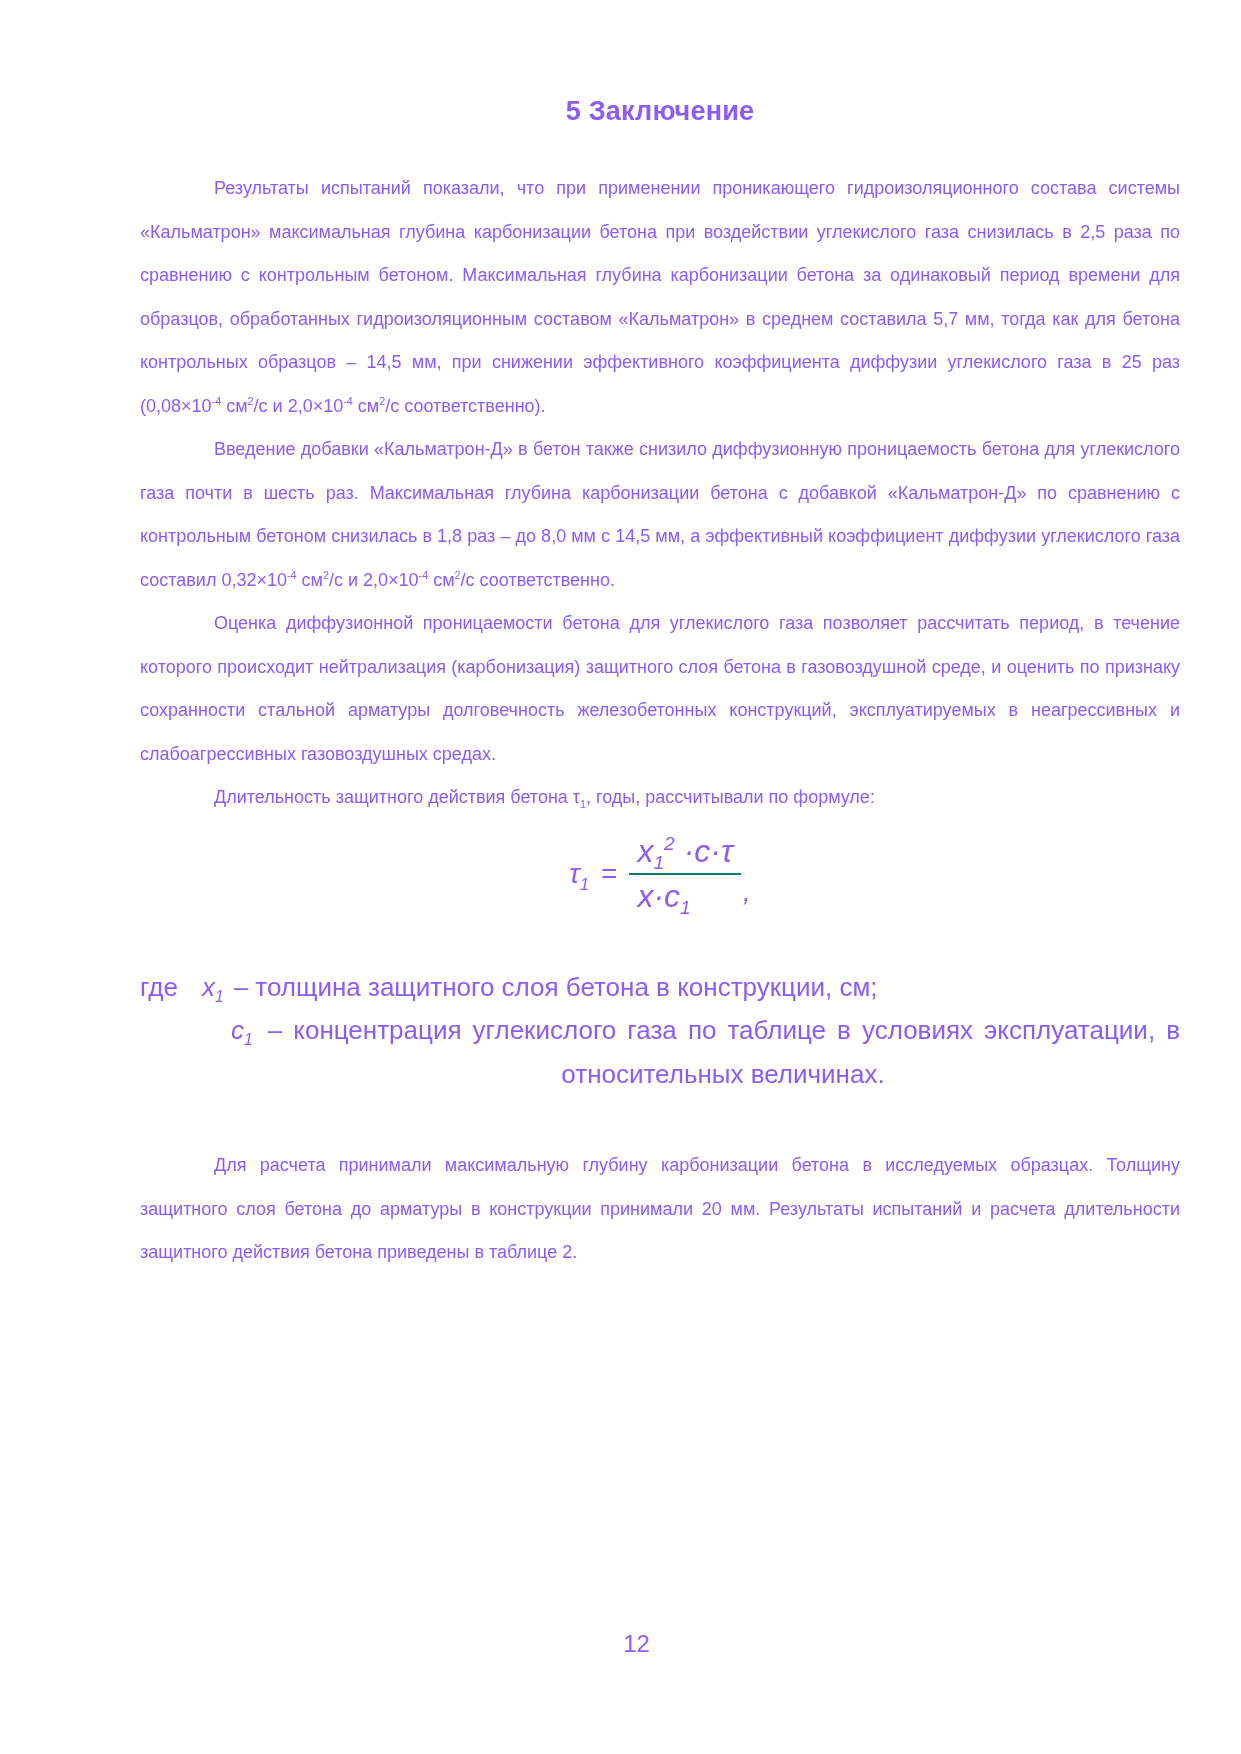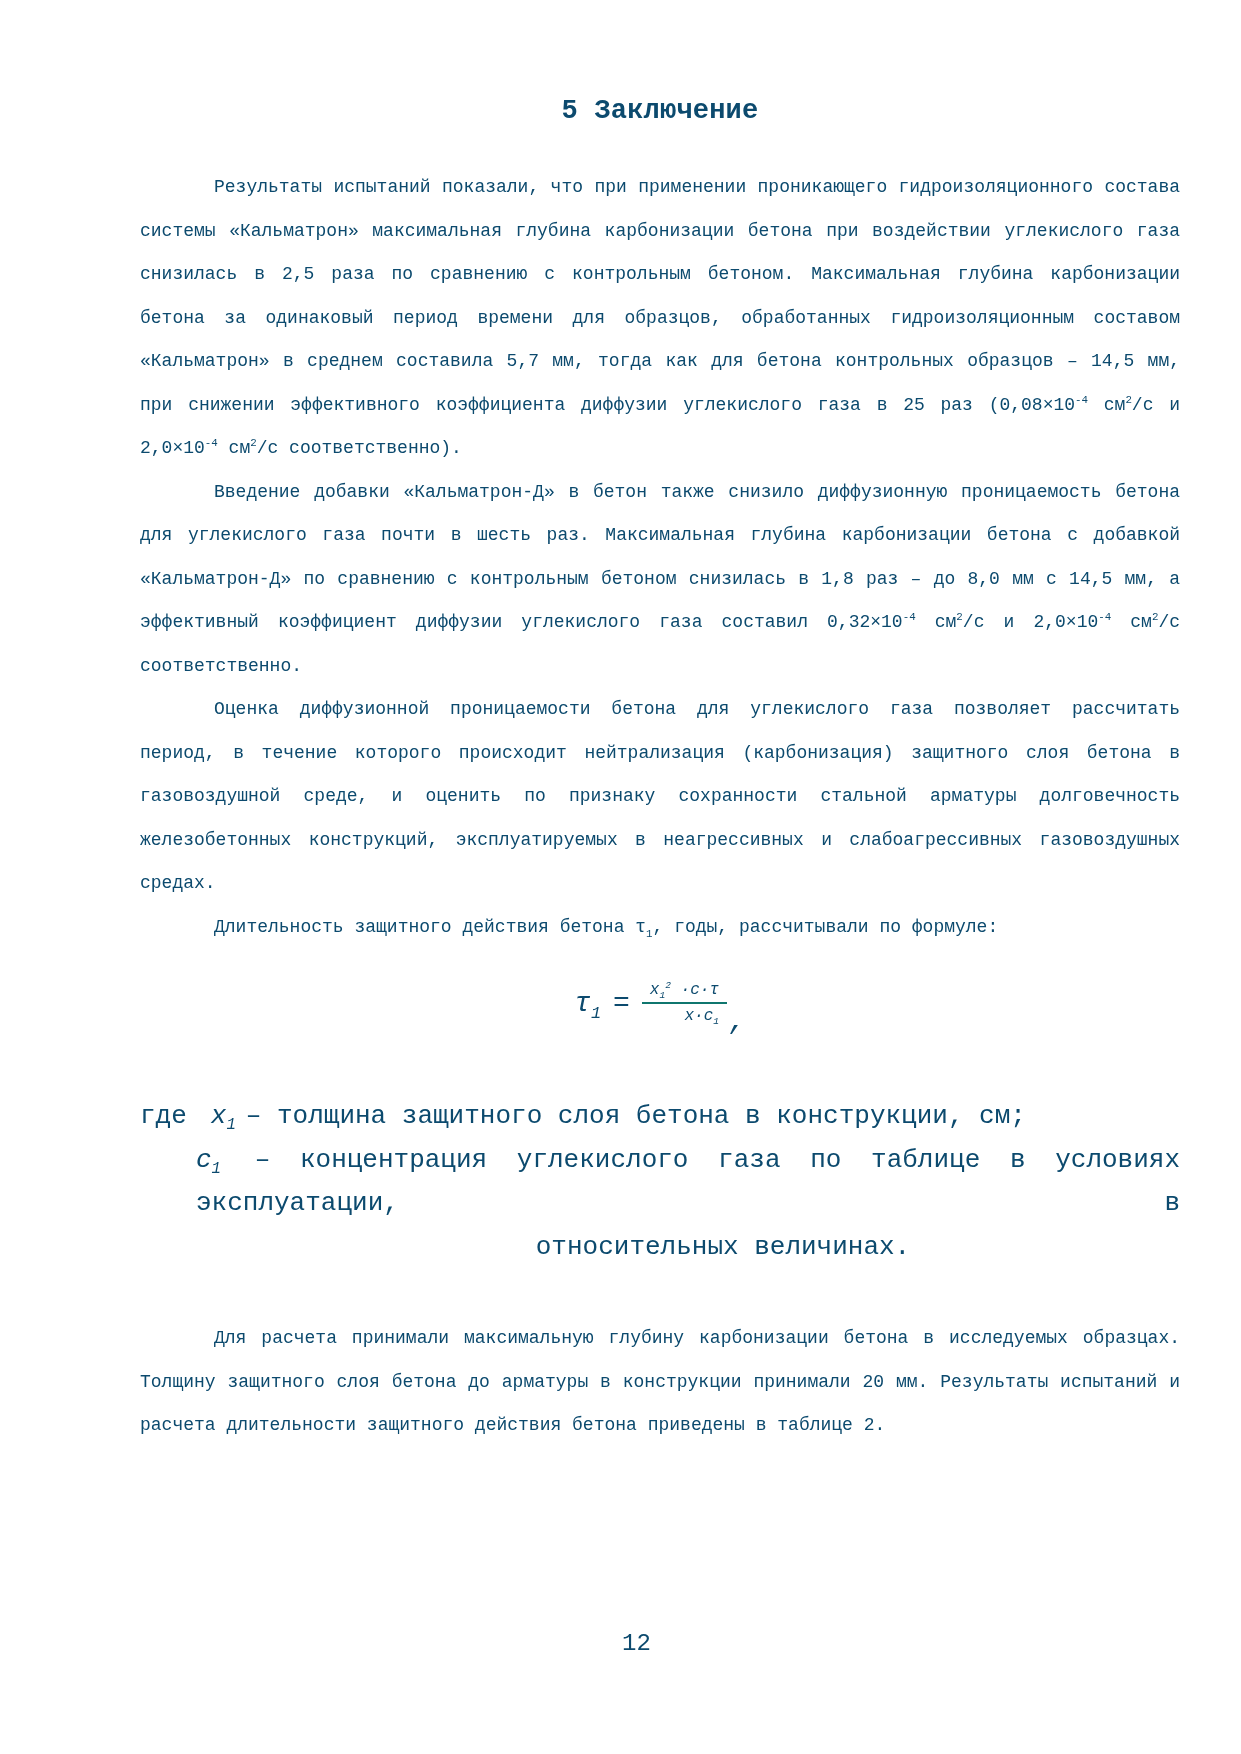--- a/index.html
+++ b/index.html
@@ -1,20 +1,20 @@
 <!DOCTYPE html>
 <html><head>
 <meta charset="utf-8">
 <style>
   * { margin:0; padding:0; box-sizing:border-box; }
   html,body { background:#888; }
   .page {
     width:1241px; height:1754px; margin:0 auto; position:relative;
-    background:#ffffff; color:#0c4a6e;
-    font-family:Liberation Mono, monospace;
+    background:#ffffff; color:#8b5cf6;
+    font-family:Liberation Sans, sans-serif;
     font-size:26px;
   }
   .content { position:absolute; left:140px; top:96px; width:1040px; }
   .doc-title {
     font-size:27px; font-weight:bold; text-align:center;
     margin-bottom:40px; letter-spacing:0.2px;
   }
   p.para {
     text-align:justify; text-indent:74px; line-height:43.5px;
     font-size:18px;
@@ -24,33 +24,33 @@
   sub { vertical-align:sub; }
   em { font-style:italic; }
 
   .formula-row {
     display:flex; justify-content:center; align-items:center;
     margin:6px 0 0 0; min-height:96px;
     font-size:28px; font-style:italic;
   }
   .formula-row .lhs { margin-right:12px; }
   .formula-row .eq { margin-right:12px; font-style:normal; }
-  .frac { display:inline-flex; flex-direction:column; text-align:right; font-size:16px; }
+  .frac { display:inline-flex; flex-direction:column; text-align:left; font-size:32px; }
   .frac .num { padding:0 8px 3px 8px; }
   .frac .den { border-top:2px solid #0f766e; padding:3px 8px 0 8px; }
   .formula-row .tail { align-self:flex-end; margin-left:2px; padding-bottom:14px; }
 
   .defs { margin-top:44px; line-height:43.5px; }
   .def-row1 .where { margin-right:24px; }
   .def-row1 .term { margin-right:10px; }
   .def-row2 {
     padding-left:56px;
     text-align:justify; text-align-last:justify;
   }
-  .def-row2 .term { margin-right:4px; }
+  .def-row2 .term { margin-right:4px;margin-left:35px; }
   .def-row3 { padding-left:126px;text-align:center; }
 
   .last-block { margin-top:48px; }
 
   .page-number {
     position:absolute; top:1630px; left:16px; width:100%;
     text-align:center; font-size:24px;
   }
 </style>
 </head>

